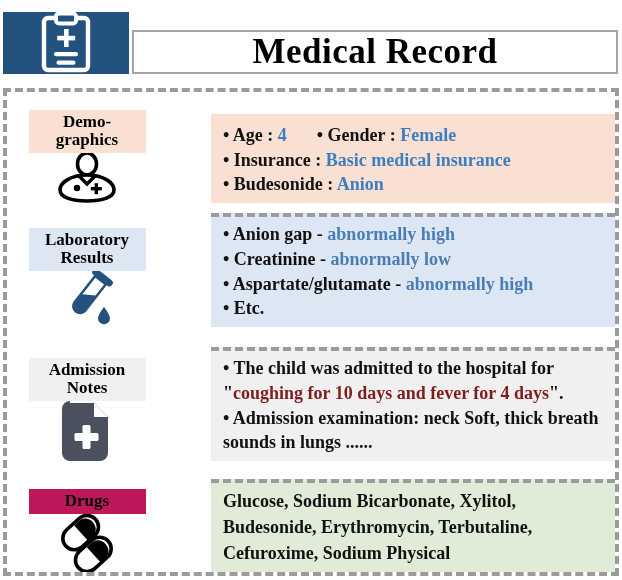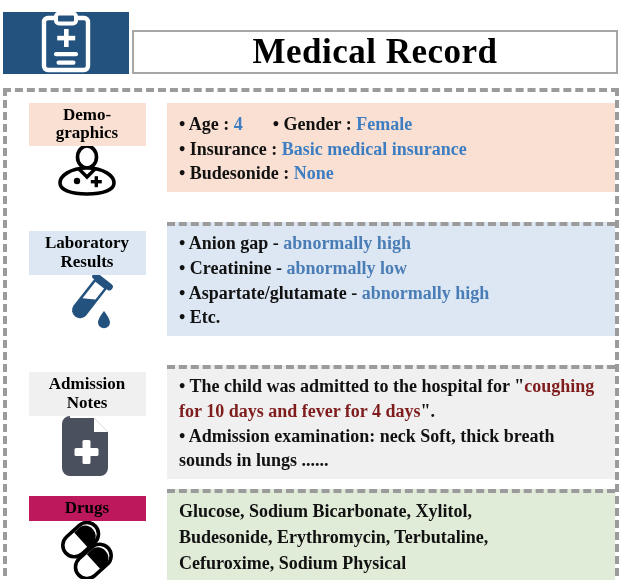--- a/index.html
+++ b/index.html
@@ -69,26 +69,27 @@
 
   .rows {
     position: absolute;
     left: 0; top: 0; right: 0; bottom: 0;
     display: flex;
     flex-direction: column;
   }
 
   .row {
     display: flex;
-    align-items: center;
+    align-items: flex-end;
     flex: 0 0 auto;
     position: relative;
+    gap: 44px;
   }
   .row.r-demo      { height: 111px; }
-  .row.r-lab       { height: 152px; }
+  .row.r-lab       { height: 124px; }
   .row.r-notes     { height: 134px; }
   .row.r-drugs     { flex: 1 1 auto; }
 
   
   .row + .row .content::before {
     content: "";
     position: absolute;
     left: 0;
     right: 0;
     top: 0;
@@ -215,21 +216,21 @@
               <span>• Gender :</span>
               <span class="val-blue2">Female</span>
             </span>
           </div>
           <div class="line">
             <span>• Insurance :</span>
             <span class="val-blue2">Basic medical insurance</span>
           </div>
           <div class="line">
             <span>• Budesonide :</span>
-            <span class="val-blue2">None</span>
+            <span class="val-blue2">Anion</span>
           </div>
         </div>
       </div>
 
       <div class="row r-lab">
         <div class="labelcol">
           <div class="chip lab">
             <span>Laboratory</span><br>
             <span>Results</span>
           </div>

